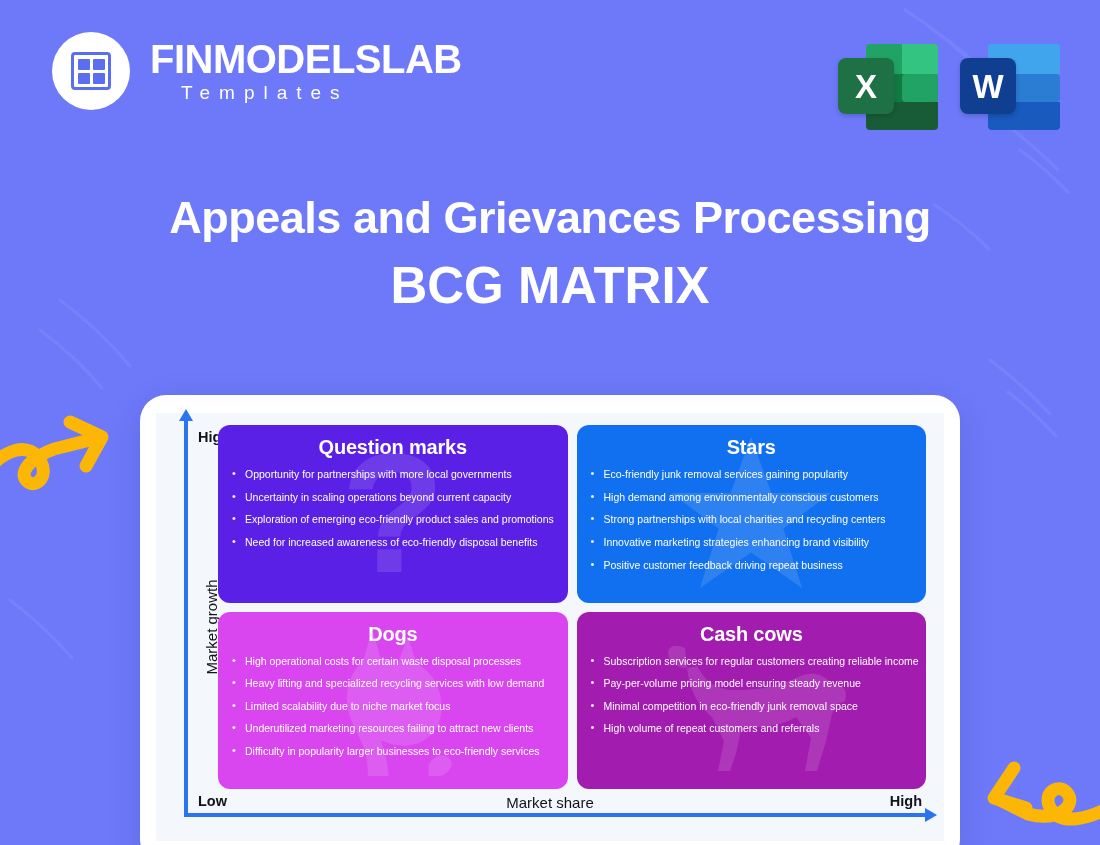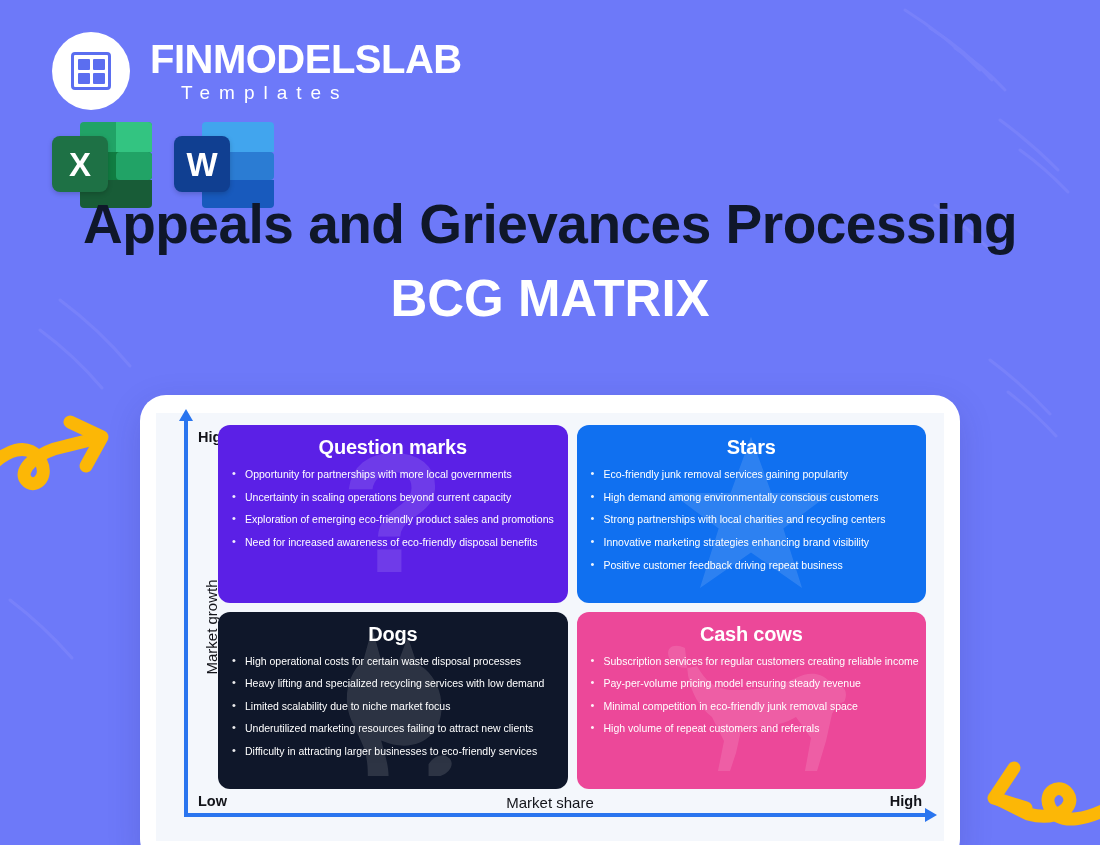--- a/index.html
+++ b/index.html
@@ -18,21 +18,20 @@
 
   
   .bg-strokes { position:absolute; inset:0; overflow:hidden; pointer-events:none; }
   .bg-strokes svg { position:absolute; inset:0; width:100%; height:100%; }
 
   
   .header {
     position:absolute; top:0; left:0; right:0; height:165px;
     display:flex; align-items:flex-start; justify-content:space-between;
     padding:32px 40px 0 52px;
-    flex-direction:column;
   }
 
   .brand { display:flex; align-items:center; gap:20px; }
 
   .brand-mark {
     width:78px; height:78px; border-radius:50%;
     background:#ffffff;
     display:flex; align-items:center; justify-content:center;
     flex:0 0 auto;
   }
@@ -62,21 +61,21 @@
   .oi-badge {
     position:absolute; left:0; top:22px; width:56px; height:56px;
     border-radius:8px; display:flex; align-items:center; justify-content:center;
     color:#fff; font-size:33px; font-weight:bold; line-height:1;
     box-shadow:0 2px 5px rgba(0,0,0,.18);
   }
 
   
   .titles { position:absolute; top:190px; left:0; right:0; text-align:center; }
   .title-main {
-    color:#0f172a; font-size:55px; font-weight:bold; letter-spacing:-0.5px;
+    color:#ffffff; font-size:45px; font-weight:bold; letter-spacing:-0.5px;
     line-height:1.25;
   }
   .title-sub {
     color:#ffffff; font-size:51px; font-weight:bold; letter-spacing:0px;
     line-height:1.25; margin-top:8px;
   }
 
   
   .arrow-left  { position:absolute; left:-14px;  top:404px; width:138px; height:105px; }
   .arrow-right { position:absolute; right:-6px;  top:742px; width:138px; height:102px; }
@@ -282,40 +281,40 @@
         <div class="quad-title">Stars</div>
         <ul class="quad-list">
           <li>Eco-friendly junk removal services gaining popularity</li>
           <li>High demand among environmentally conscious customers</li>
           <li>Strong partnerships with local charities and recycling centers</li>
           <li>Innovative marketing strategies enhancing brand visibility</li>
           <li>Positive customer feedback driving repeat business</li>
         </ul>
       </div>
 
-      <div class="quad" style="background:#0f172a;">
+      <div class="quad" style="background:#d946ef;">
         <div class="quad-watermark">
           <svg width="150" height="160" viewBox="0 0 100 108">
             <path d="M36 4 L30 26 C22 33 18 44 19 55 C20 66 26 74 30 84 C33 92 33 100 33 104
                      L47 104 C47 96 44 88 42 80 C56 86 68 84 76 76 C82 70 84 60 82 50
                      C80 40 74 32 66 28 L60 10 L54 26 L42 26 Z" fill="#ffffff"></path>
             <path d="M74 96 C78 90 84 88 88 92 C92 96 88 102 82 104 L74 104 Z" fill="#ffffff"></path>
           </svg>
         </div>
         <div class="quad-title">Dogs</div>
         <ul class="quad-list">
           <li>High operational costs for certain waste disposal processes</li>
           <li>Heavy lifting and specialized recycling services with low demand</li>
           <li>Limited scalability due to niche market focus</li>
           <li>Underutilized marketing resources failing to attract new clients</li>
-          <li>Difficulty in attracting larger businesses to eco-friendly services</li>
+          <li>Difficulty in popularity larger businesses to eco-friendly services</li>
         </ul>
       </div>
 
-      <div class="quad" style="background:#ec4899;justify-content:space-between;">
+      <div class="quad" style="background:#a21caf;justify-content:space-between;">
         <div class="quad-watermark">
           <svg width="200" height="150" viewBox="0 0 132 100">
             <path d="M22 14 C14 10 8 14 12 22 C16 28 24 28 30 26
                      C36 36 40 40 52 42 L56 42 C70 42 84 40 96 34
                      C104 30 112 30 118 36 C124 42 124 52 120 58
                      L116 76 L110 96 L102 96 L106 74 L96 60
                      C86 66 72 68 60 66 L56 84 L52 96 L44 96 L48 76
                      L40 60 C32 54 26 44 24 32 Z" fill="#ffffff"></path>
             <path d="M118 40 C126 36 132 42 128 50 L120 52 Z" fill="#ffffff"></path>
           </svg>

